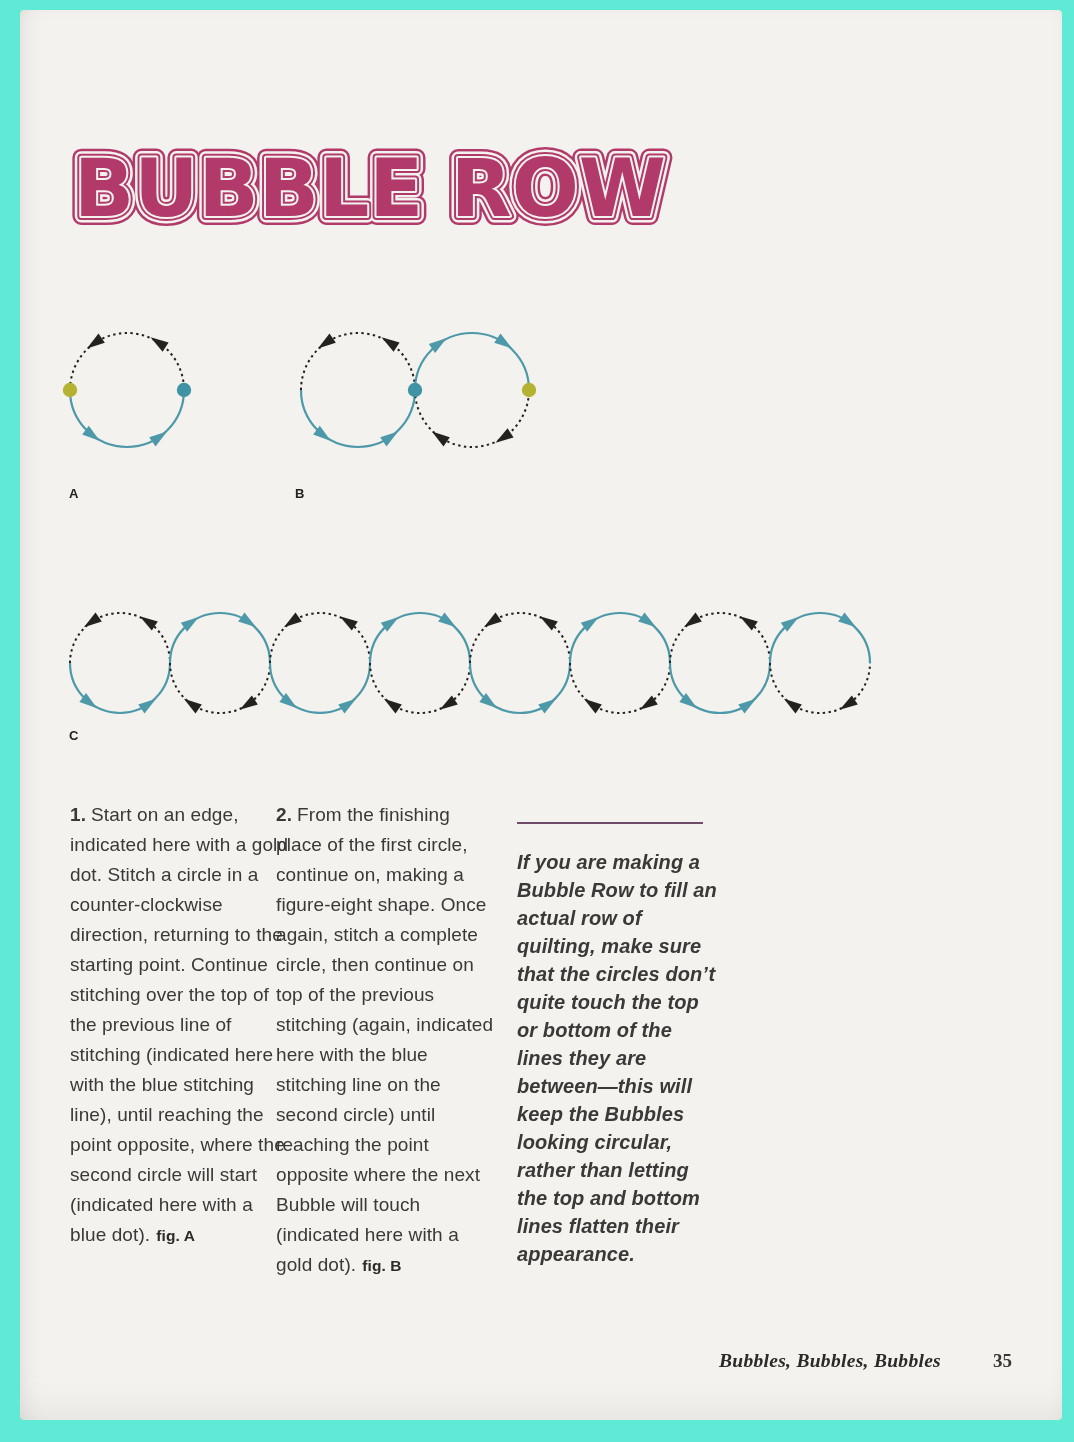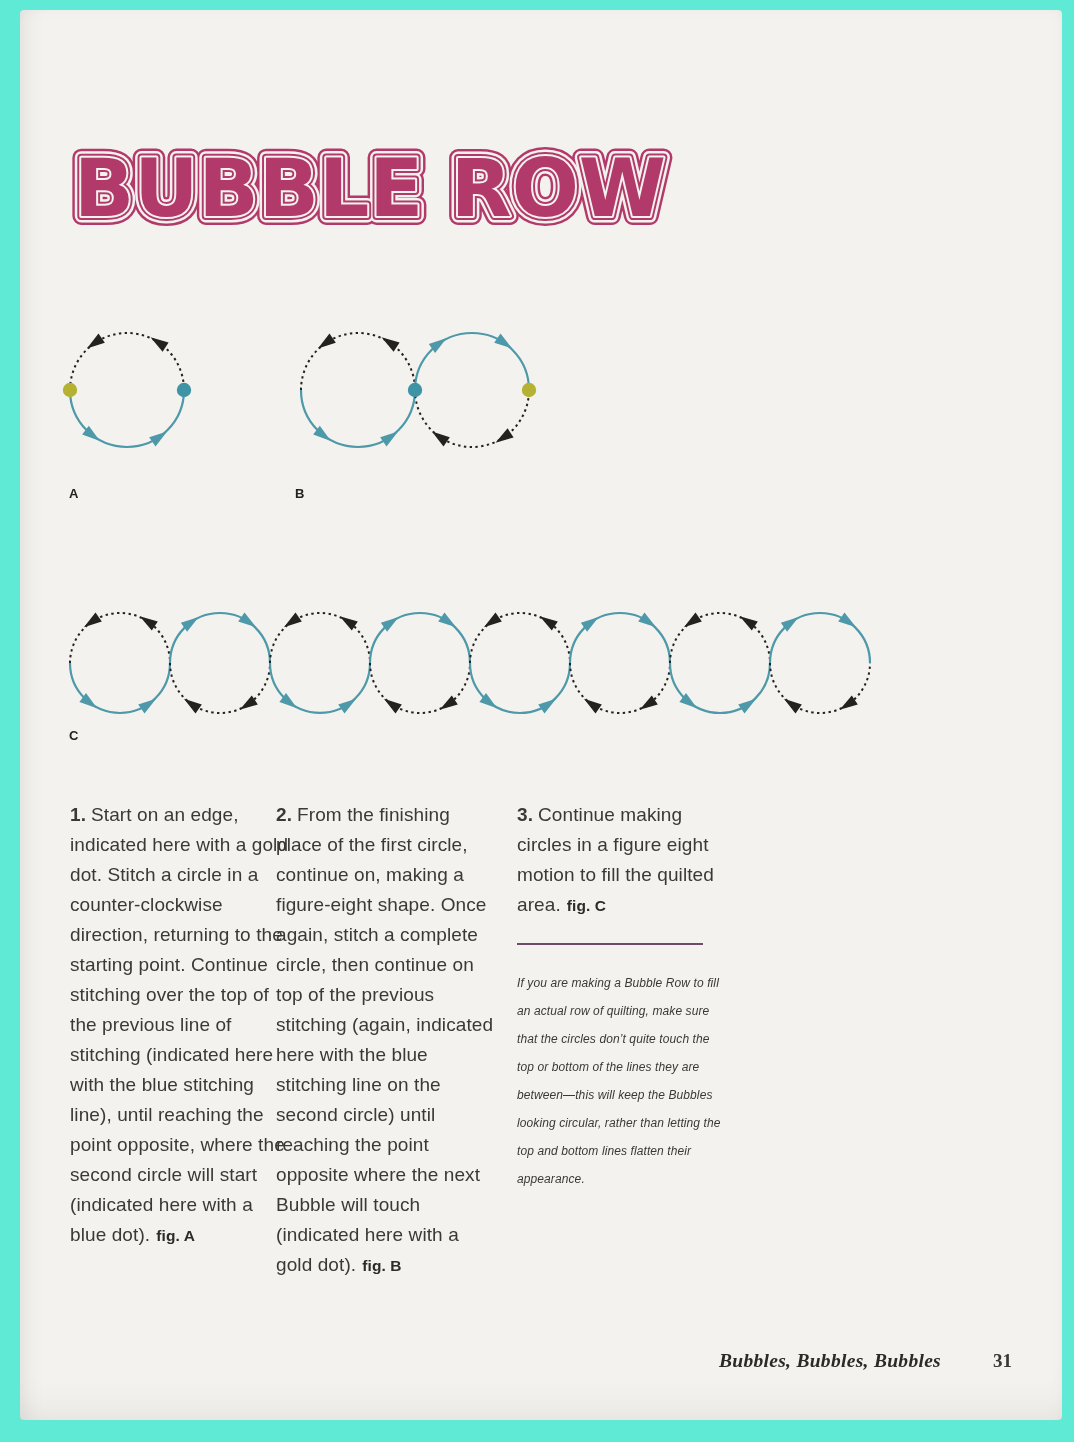--- a/index.html
+++ b/index.html
@@ -39,22 +39,22 @@
   .col-2{left:276px;width:222px;}
   .col-3{left:517px;width:205px;}
   .step-num{font-weight:bold;margin-right:5px;}
   .figref{font-weight:bold;font-size:15.5px;margin-left:6px;color:#2d2b29;}
   .note-rule{
     width:186px;height:0;
     border-top:2px solid #6f4b67;
     margin:22px 0 24px 0;
   }
   .note-text{
-    font-size:12px;line-height:28px;
-    font-weight:normal;font-style:italic;
+    font-size:20px;line-height:28px;
+    font-weight:bold;font-style:italic;
     color:#3b3937;width:205px;
   }
   .footer{
     position:absolute;top:1350px;right:62px;
     display:flex;align-items:baseline;gap:52px;
     font-family:"Liberation Serif","DejaVu Serif",serif;
   }
   .footer-section{font-size:19.5px;font-weight:bold;font-style:italic;color:#2c2a28;letter-spacing:0.3px;}
   .footer-page{font-size:19px;font-weight:bold;color:#3a3836;}
 </style>
@@ -152,25 +152,22 @@
 
   <div class="col col-1">
     <span class="step-num">1.</span><span>Start on an edge, indicated here with a gold dot. Stitch a circle in a counter-clockwise direction, returning to the starting point. Continue stitching over the top of the previous line of stitching (indicated here with the blue stitching line), until reaching the point opposite, where the second circle will start (indicated here with a blue dot).</span><span class="figref">fig. A</span>
   </div>
 
   <div class="col col-2">
     <span class="step-num">2.</span><span>From the finishing place of the first circle, continue on, making a figure-eight shape. Once again, stitch a complete circle, then continue on top of the previous stitching (again, indicated here with the blue stitching line on the second circle) until reaching the point opposite where the next Bubble will touch (indicated here with a gold dot).</span><span class="figref">fig. B</span>
   </div>
 
   <div class="col col-3">
-    <div>
-      <span class="step-num">3.</span><span>Continue making circles in a figure eight motion to fill the quilted area.</span><span class="figref">fig. C</span>
-    </div>
     <div class="note-rule"></div>
     <div class="note-text">If you are making a Bubble Row to fill an actual row of quilting, make sure that the circles don’t quite touch the top or bottom of the lines they are between—this will keep the Bubbles looking circular, rather than letting the top and bottom lines flatten their appearance.</div>
   </div>
 
   <div class="footer">
     <span class="footer-section">Bubbles, Bubbles, Bubbles</span>
-    <span class="footer-page">31</span>
+    <span class="footer-page">35</span>
   </div>
 
 </div>
 
 </body></html>

